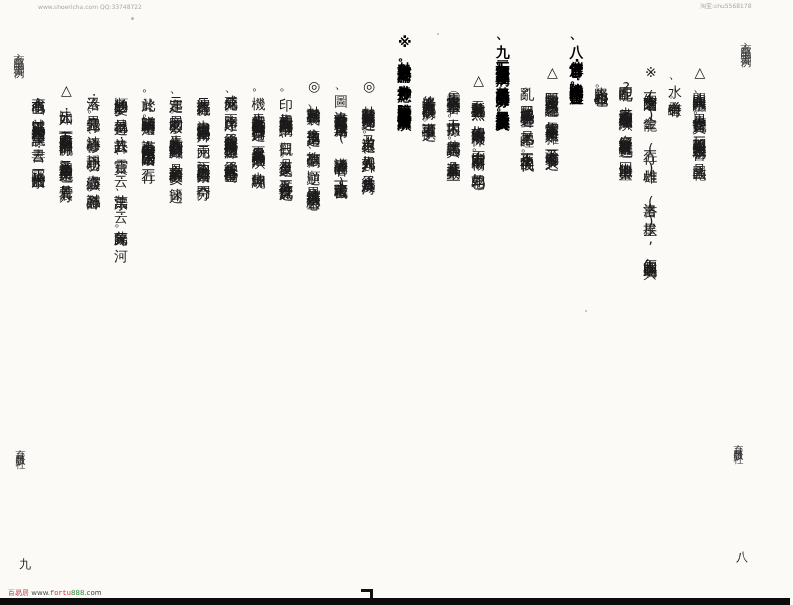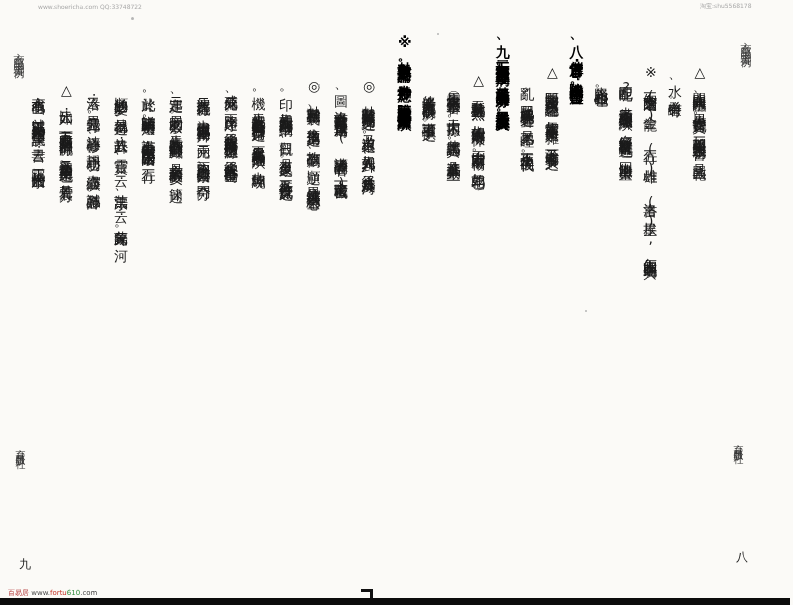--- a/index.html
+++ b/index.html
@@ -50,21 +50,21 @@
     font-size:12px;
     color:#222;
   }
   .pageno-right{ left:736px; top:549px; }
   .pageno-left { left:19px;  top:556px; }
   .wm{ position:absolute; color:#a9a9a9; white-space:nowrap; }
   .wm-tl{ left:38px;  top:3px; font-size:6px; }
   .wm-tr{ left:700px; top:2px; font-size:6px; }
   .wm-bl{ left:8px; top:588px; font-size:7px; color:#444; }
   .wm-bl .wm-prefix{ color:#b03030; }
-  .wm-bl .wm-red{ color:#c33327; }
+  .wm-bl .wm-red{ color:#c33327;font-family:Liberation Mono, monospace; }
   .wm-bl .wm-green{ color:#2e8b3a; }
   .bottom-bar{
     position:absolute;
     left:0; top:598px;
     width:790px; height:7px;
     background:#0c0c0c;
   }
   .fold-mark{
     position:absolute;
     left:361px; top:589px;
@@ -125,21 +125,21 @@
         <div class="col" style="padding-top: 8px;">於此。『詳請購閱堪輿明燈』。誰有心去推演卍卐萬字訣內含陰陽、五行、</div>
         <div class="col" style="padding-top: 8px;">順逆的妙變,就易得道。故八卦云:靈寶、云:萬法宗、云:萬象歸元。河</div>
         <div class="col" style="padding-top: 8px;">洛云:異位歸元。『清心靜修、靜心用功、盡心演繹、誠心拜師』。</div>
         <div class="col" style="padding-top: 4px;">△比如云:言下元六白即知是洛數的流行,爲元運金龍零正之用也。若見震方</div>
         <div class="col" style="padding-top: 8px;">有水或有山,就以零正二神來裝用『稱金龍訣』。書云:零正二神附於山水</div>
       </div>
     <div class="publisher publisher-left vtext">育林出版社</div>
     <div class="pageno pageno-left">九</div>
   </section>
 
-  <div class="wm wm-bl"><span class="wm-prefix">百易居</span> <span>www.</span><span class="wm-red">fortu</span><span class="wm-green">610</span><span>.com</span></div>
+  <div class="wm wm-bl"><span class="wm-prefix">百易居</span> <span>www.</span><span class="wm-red">fortu</span><span class="wm-green">888</span><span>.com</span></div>
 
   <div class="fold-mark"></div>
   <div class="bottom-bar"></div>
 
   <div class="speck speck-1"></div>
   <div class="speck speck-2"></div>
   <div class="speck speck-3"></div>
   <div class="speck speck-4"></div>
 
 </div>

